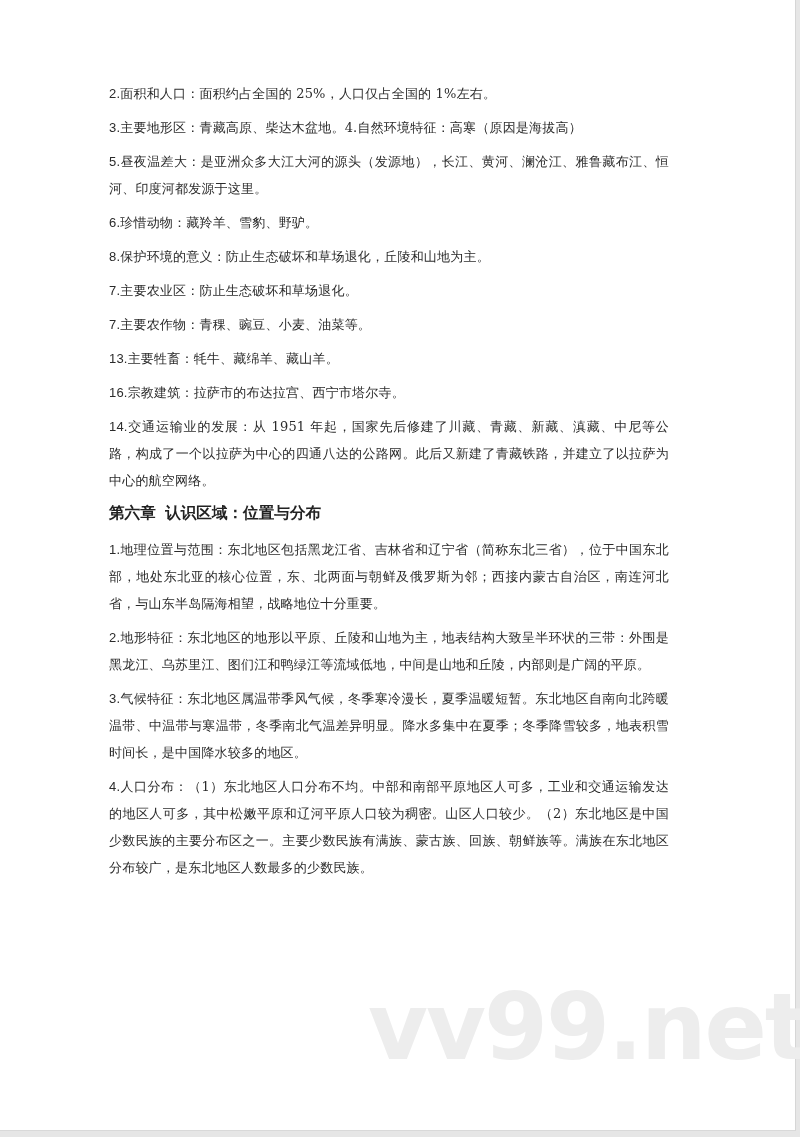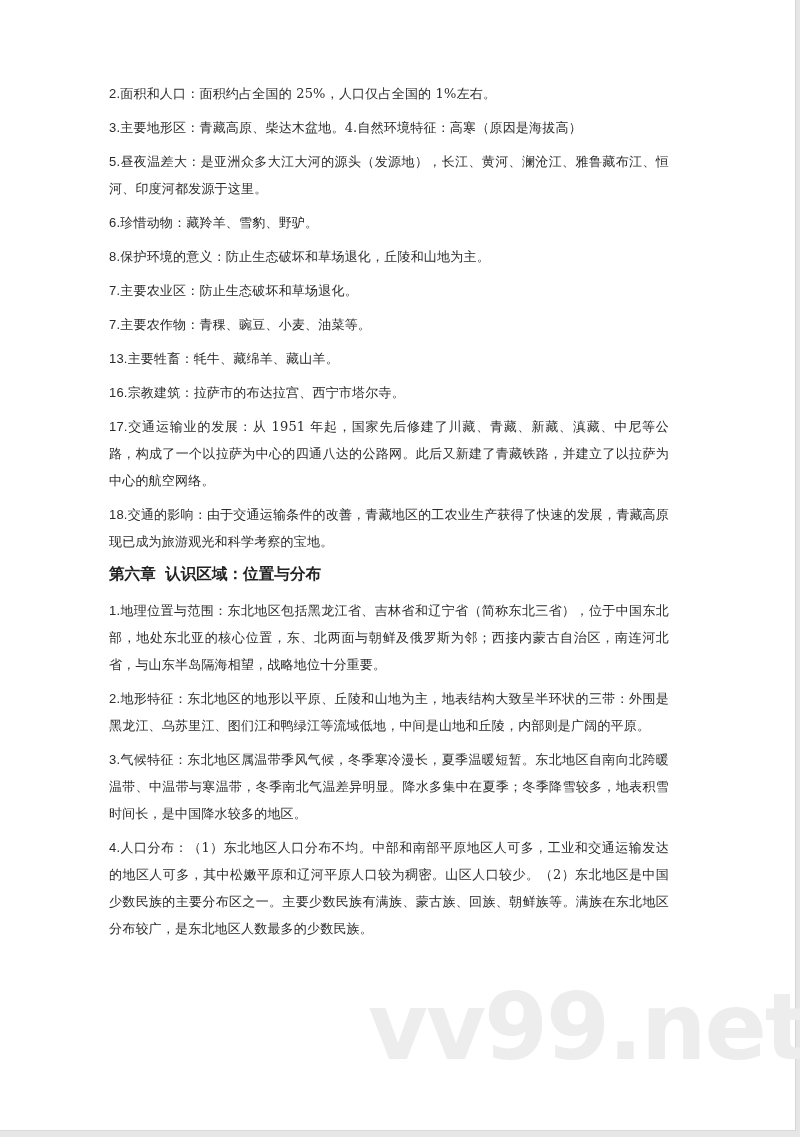--- a/index.html
+++ b/index.html
@@ -59,22 +59,21 @@
   <div class="content">
     <p class="para"><span class="num">2.</span><span>面积和人口：面积约占全国的 25%，人口仅占全国的 1%左右。</span></p>
     <p class="para"><span class="num">3.</span><span>主要地形区：青藏高原、柴达木盆地。4.自然环境特征：高寒（原因是海拔高）</span></p>
     <p class="para"><span class="num">5.</span><span>昼夜温差大：是亚洲众多大江大河的源头（发源地），长江、黄河、澜沧江、雅鲁藏布江、恒河、印度河都发源于这里。</span></p>
     <p class="para"><span class="num">6.</span><span>珍惜动物：藏羚羊、雪豹、野驴。</span></p>
     <p class="para"><span class="num">8.</span><span>保护环境的意义：防止生态破坏和草场退化，丘陵和山地为主。</span></p>
     <p class="para"><span class="num">7.</span><span>主要农业区：防止生态破坏和草场退化。</span></p>
     <p class="para"><span class="num">7.</span><span>主要农作物：青稞、豌豆、小麦、油菜等。</span></p>
     <p class="para"><span class="num">13.</span><span>主要牲畜：牦牛、藏绵羊、藏山羊。</span></p>
     <p class="para"><span class="num">16.</span><span>宗教建筑：拉萨市的布达拉宫、西宁市塔尔寺。</span></p>
-    <p class="para"><span class="num">17.</span><span>交通运输业的发展：从 1951 年起，国家先后修建了川藏、青藏、新藏、滇藏、中尼等公路，构成了一个以拉萨为中心的四通八达的公路网。此后又新建了青藏铁路，并建立了以拉萨为中心的航空网络。</span></p>
-    <p class="para"><span class="num">18.</span><span>交通的影响：由于交通运输条件的改善，青藏地区的工农业生产获得了快速的发展，青藏高原现已成为旅游观光和科学考察的宝地。</span></p>
+    <p class="para"><span class="num">14.</span><span>交通运输业的发展：从 1951 年起，国家先后修建了川藏、青藏、新藏、滇藏、中尼等公路，构成了一个以拉萨为中心的四通八达的公路网。此后又新建了青藏铁路，并建立了以拉萨为中心的航空网络。</span></p>
 
     <h2 class="chapter">第六章  认识区域：位置与分布</h2>
 
     <p class="para"><span class="num">1.</span><span>地理位置与范围：东北地区包括黑龙江省、吉林省和辽宁省（简称东北三省），位于中国东北部，地处东北亚的核心位置，东、北两面与朝鲜及俄罗斯为邻；西接内蒙古自治区，南连河北省，与山东半岛隔海相望，战略地位十分重要。</span></p>
     <p class="para"><span class="num">2.</span><span>地形特征：东北地区的地形以平原、丘陵和山地为主，地表结构大致呈半环状的三带：外围是黑龙江、乌苏里江、图们江和鸭绿江等流域低地，中间是山地和丘陵，内部则是广阔的平原。</span></p>
     <p class="para"><span class="num">3.</span><span>气候特征：东北地区属温带季风气候，冬季寒冷漫长，夏季温暖短暂。东北地区自南向北跨暖温带、中温带与寒温带，冬季南北气温差异明显。降水多集中在夏季；冬季降雪较多，地表积雪时间长，是中国降水较多的地区。</span></p>
     <p class="para"><span class="num">4.</span><span>人口分布：（1）东北地区人口分布不均。中部和南部平原地区人可多，工业和交通运输发达的地区人可多，其中松嫩平原和辽河平原人口较为稠密。山区人口较少。（2）东北地区是中国少数民族的主要分布区之一。主要少数民族有满族、蒙古族、回族、朝鲜族等。满族在东北地区分布较广，是东北地区人数最多的少数民族。</span></p>
   </div>
 </div>
 

